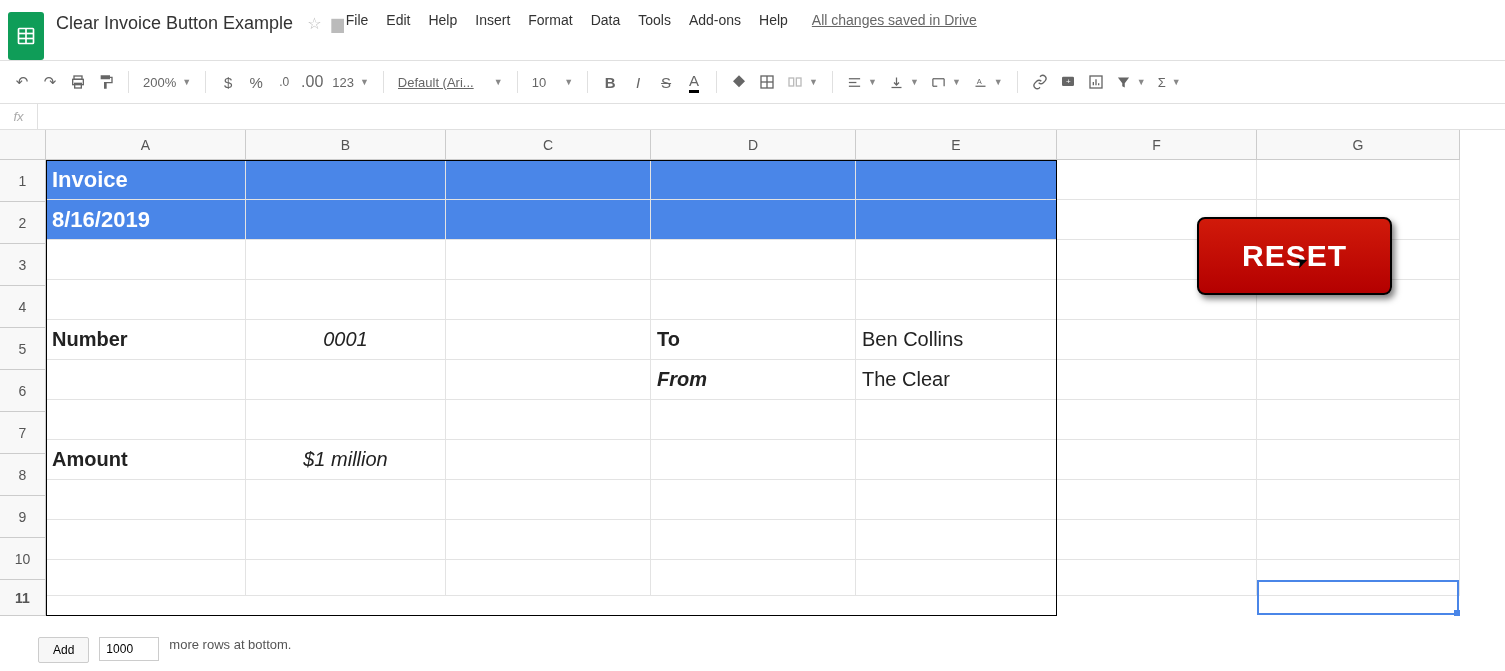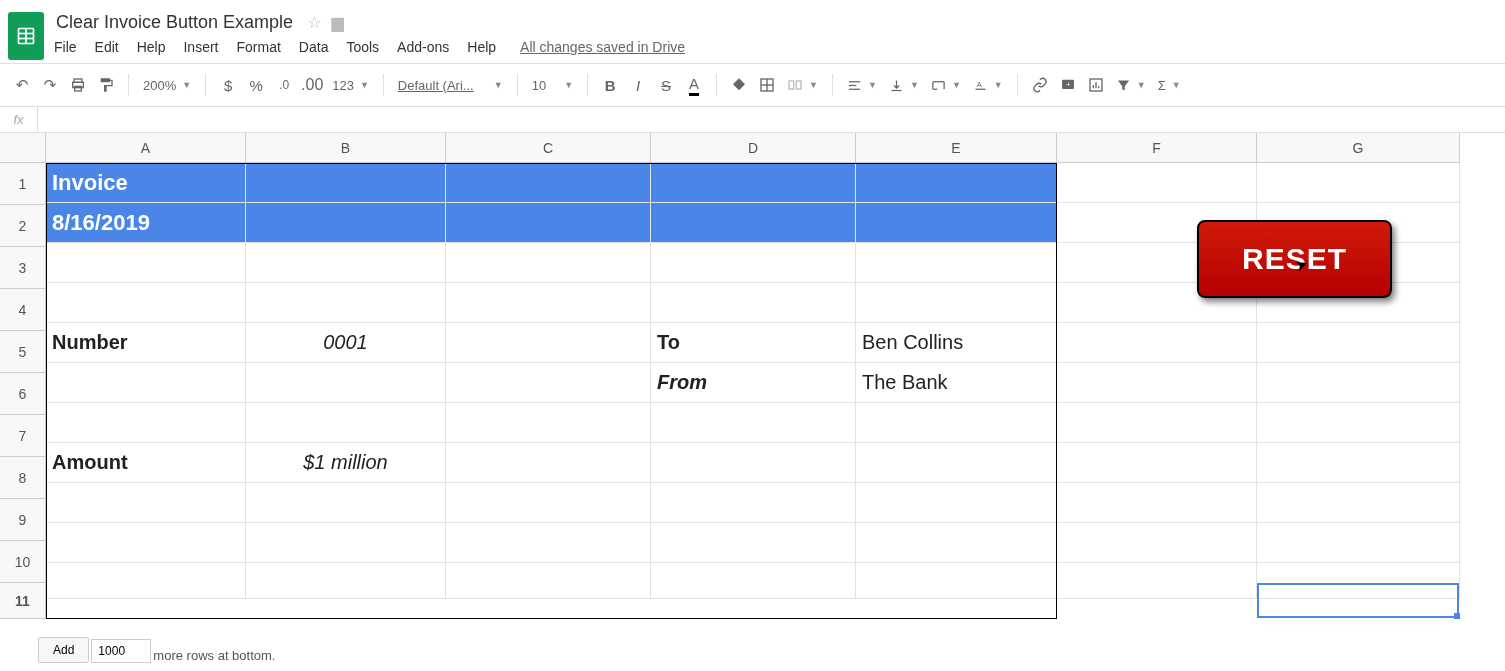--- a/index.html
+++ b/index.html
@@ -2,21 +2,21 @@
 <html><head>
 <meta charset="utf-8">
 <style>
   * { box-sizing: border-box; margin: 0; padding: 0; }
   body { font-family: Arial, sans-serif; font-size: 13px; color: #222; background: #fff; overflow: hidden; }
   
   
   .title-bar { display: flex; align-items: flex-start; padding: 8px 8px 0 8px; gap: 8px; }
   .sheets-icon { width: 36px; height: 48px; background: #0f9d58; border-radius: 3px; display:flex; align-items:center; justify-content:center; margin-top:4px; }
   .sheets-icon svg { width: 20px; height: 20px; }
-  .title-col { display:flex; flex-direction:column;justify-content:space-between; }
+  .title-col { display:flex; flex-direction:row;justify-content:space-between; }
   .title-row { display: flex; align-items: center; gap: 10px; padding-top:2px; }
   .doc-title { font-size: 18px; color: #333; padding:2px 4px; }
   .star-icon, .folder-icon { color:#bbb; font-size:16px; }
   .menu-bar { display: flex; align-items: center; gap: 18px; padding: 4px 0 8px 2px; font-size:14px; color:#333; }
   .menu-item { cursor:pointer; }
   .saved-status { color:#666; text-decoration: underline; margin-left: 6px; cursor:pointer; }
   
   
   .toolbar-wrap { border-top:1px solid #e0e0e0; border-bottom:1px solid #e0e0e0; padding: 4px 10px; display:flex; align-items:center; gap:4px; color:#666; height:44px; }
   .tb-btn { width:24px; height:28px; display:flex; align-items:center; justify-content:center; cursor:pointer; font-size:15px; }
@@ -56,21 +56,21 @@
   .reset-btn { position:absolute; background: linear-gradient(#d11a0a,#b40000); color:#fff; font-weight:bold; font-family: Arial; display:flex; align-items:center; justify-content:center; border:2px solid #000; border-radius:8px; box-shadow: 3px 4px 6px rgba(0,0,0,0.5); cursor:pointer; font-size:30px; letter-spacing:1px; }
 
   
   .active-cell { position:absolute; border:2px solid #4a86e8; pointer-events:none; }
   .active-cell::after { content:''; position:absolute; right:-3px; bottom:-3px; width:6px; height:6px; background:#4a86e8; }
 
   
   .cursor-icon { position:absolute; font-size:16px; color:#000; pointer-events:none; transform: rotate(-20deg); }
 
   
-  .bottom-bar { position:absolute; bottom:8px; left:38px; display:flex; align-items:flex-end; gap:2px; font-size:13px; color:#555; }
+  .bottom-bar { position:absolute; bottom:8px; left:38px; display:flex; align-items:flex-start; gap:10px; font-size:13px; color:#555; }
   .add-btn { border:1px solid #ccc; background:#f7f7f7; padding:5px 14px; font-size:12px; cursor:pointer; border-radius:2px; }
   .rows-input { width:60px; border:1px solid #ccc; padding:4px 6px; font-size:12px; text-align:left; }
 </style>
 </head>
 <body>
 
 <div class="title-bar">
   <div class="sheets-icon">
     <svg viewBox="0 0 24 24" fill="#fff">
         <rect x="3" y="3" width="18" height="18" rx="1" fill="none" stroke="#fff" stroke-width="2"></rect>
@@ -308,21 +308,21 @@
         <div class="cell bold" style="width: 205px;">To</div>
         <div class="cell" style="width: 201px;">Ben Collins</div>
         <div class="cell" style="width: 200px;"></div>
         <div class="cell" style="width: 203px;"></div>
       </div>
       <div class="cell-row">
         <div class="cell" style="width: 200px;"></div>
         <div class="cell" style="width: 200px;"></div>
         <div class="cell" style="width: 205px;"></div>
         <div class="cell bold" style="width: 205px; font-style: italic;">From</div>
-        <div class="cell" style="width: 201px;">The Bank</div>
+        <div class="cell" style="width: 201px;">The Clear</div>
         <div class="cell" style="width: 200px;"></div>
         <div class="cell" style="width: 203px;"></div>
       </div>
       <div class="cell-row">
         <div class="cell" style="width: 200px;"></div>
         <div class="cell" style="width: 200px;"></div>
         <div class="cell" style="width: 205px;"></div>
         <div class="cell" style="width: 205px;"></div>
         <div class="cell" style="width: 201px;"></div>
         <div class="cell" style="width: 200px;"></div>

